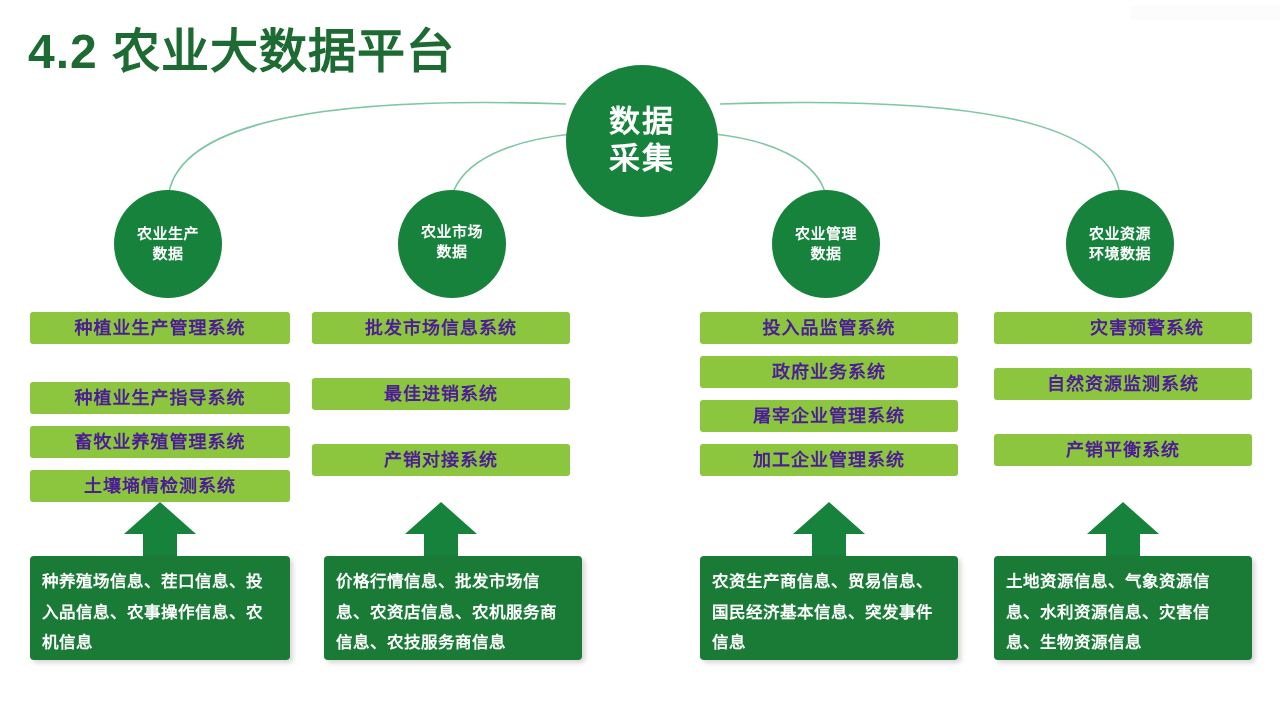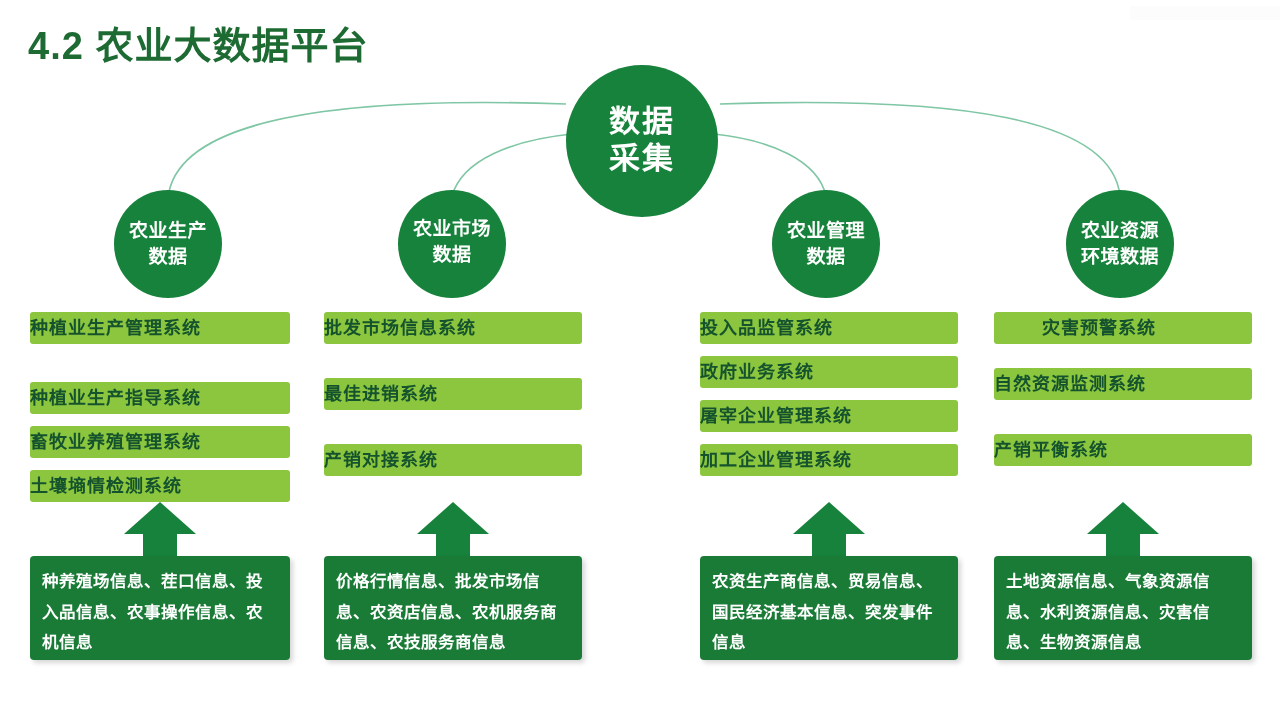--- a/index.html
+++ b/index.html
@@ -17,21 +17,21 @@
     height: 720px;
     background: #ffffff;
     overflow: hidden;
   }
 
   
   .slide-title {
     position: absolute;
     left: 28px;
     top: 26px;
-    font-size: 38px;
+    font-size: 48px;
     font-weight: bold;
     color: #1d6b33;
     letter-spacing: 1px;
     white-space: nowrap;
     line-height: 1.1;
   }
 
   
   .deco-bar {
     position: absolute;
@@ -78,42 +78,43 @@
     position: absolute;
     width: 108px;
     height: 108px;
     border-radius: 50%;
     background: #17823c;
     color: #ffffff;
     display: flex;
     flex-direction: column;
     align-items: center;
     justify-content: center;
-    font-size: 19px;
+    font-size: 15px;
     font-weight: bold;
     line-height: 1.35;
     text-align: center;
     letter-spacing: 0.5px;
   }
   .cat-circle span { display: block; white-space: nowrap; }
 
   
   .column {
     position: absolute;
     top: 312px;
   }
   .items {
     position: relative;
   }
   .item-pill {
     background: #8cc63e;
-    color: #14532d;
+    color: #4c1d95;
     font-size: 18px;
     font-weight: bold;
     letter-spacing: 1px;
+    text-align: center;
     border-radius: 3px;
     height: 32px;
     line-height: 32px;
     white-space: nowrap;
     overflow: hidden;
   }
 
   
   .arrow-wrap {
     position: absolute;
@@ -184,21 +185,21 @@
       <div class="item-pill">土壤墒情检测系统</div>
     </div>
     <div class="arrow-wrap" style="top:190px;">
       <svg class="arrow-svg" width="72" height="58" viewBox="0 0 72 58">
         <polygon points="36,0 72,32 53,32 53,58 19,58 19,32 0,32" fill="#17823c"></polygon>
       </svg>
     </div>
   </div>
   <div class="source-box" style="left:30px; top:556px; width:260px; height:104px;">种养殖场信息、茬口信息、投入品信息、农事操作信息、农机信息</div>
 
-  <div class="column" style="left:324px; width:258px;">
+  <div class="column" style="left:312px; width:258px;">
     <div class="items">
       <div class="item-pill" style="margin-bottom:34px;">批发市场信息系统</div>
       <div class="item-pill" style="margin-bottom:34px;">最佳进销系统</div>
       <div class="item-pill">产销对接系统</div>
     </div>
     <div class="arrow-wrap" style="top:190px;">
       <svg class="arrow-svg" width="72" height="58" viewBox="0 0 72 58">
         <polygon points="36,0 72,32 53,32 53,58 19,58 19,32 0,32" fill="#17823c"></polygon>
       </svg>
     </div>

